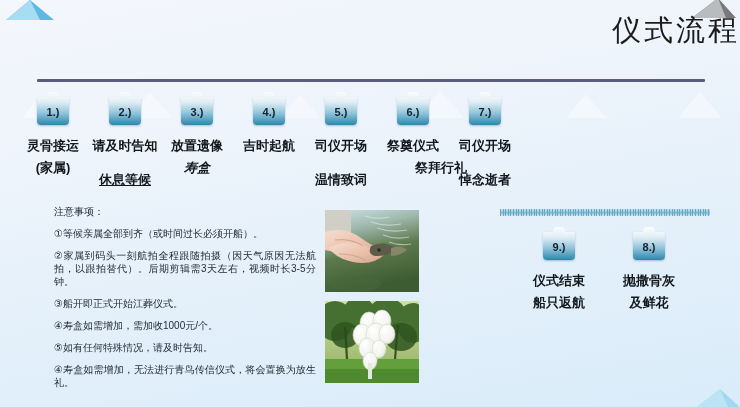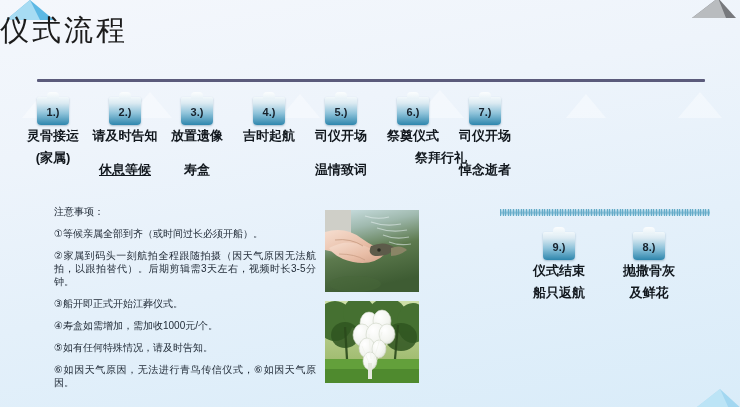--- a/index.html
+++ b/index.html
@@ -35,21 +35,21 @@
     pointer-events: none;
     opacity: .5;
   }
 
   
   #title {
     position: absolute;
     left: 0;
     top: 10px;
     width: 740px;
-    text-align: left;
+    text-align: right;
     font-size: 29px;
     line-height: 40px;
     color: #1b1b1b;
     letter-spacing: 3px;
     font-weight: 400;
     white-space: nowrap;
   }
   #title-rule {
     position: absolute;
     left: 37px;
@@ -85,21 +85,21 @@
     position: absolute;
     left: 50%;
     top: -5px;
     margin-left: -6px;
     width: 12px;
     height: 7px;
     border-radius: 4px 4px 0 0;
     background: linear-gradient(180deg, #fbfdfe 0%, #e8f2f7 100%);
   }
   .step-label {
-    margin-top: 0;
+    margin-top: 10px;
     font-size: 13px;
     line-height: 22px;
     color: #12181e;
     font-weight: 700;
     white-space: nowrap;
   }
 
   
   #hatch-bar {
     position: absolute;
@@ -200,21 +200,21 @@
 
   <div class="step" style="left:79px; top:97px;">
     <div class="badge">2.)</div>
     <div class="step-label">请及时告知</div>
     <div class="step-label" style="margin-top:12px;text-decoration:underline;">休息等候</div>
   </div>
 
   <div class="step" style="left:151px; top:97px;">
     <div class="badge">3.)</div>
     <div class="step-label">放置遗像</div>
-    <div class="step-label" style="margin-top:12px;">寿盒</div>
+    <div class="step-label" style="margin-top:0;font-style:italic;">寿盒</div>
   </div>
 
   <div class="step" style="left:223px; top:97px;">
     <div class="badge">4.)</div>
     <div class="step-label">吉时起航</div>
     <div class="step-label" style="margin-top:0;"></div>
   </div>
 
   <div class="step" style="left:295px; top:97px;">
     <div class="badge">5.)</div>
@@ -246,21 +246,21 @@
     <div class="step-label" style="margin-top:0;">及鲜花</div>
   </div>
 
   <div id="notes">
     <div class="note-head">注意事项：</div>
     <div class="note">①等候亲属全部到齐（或时间过长必须开船）。</div>
     <div class="note">②家属到码头一刻航拍全程跟随拍摄（因天气原因无法航拍，以跟拍替代）。后期剪辑需3天左右，视频时长3-5分钟。</div>
     <div class="note">③船开即正式开始江葬仪式。</div>
     <div class="note">④寿盒如需增加，需加收1000元/个。</div>
     <div class="note">⑤如有任何特殊情况，请及时告知。</div>
-    <div class="note">⑥如因天气原因，无法进行青鸟传信仪式，⑥如因天气原因。</div>
+    <div class="note">④寿盒如需增加，无法进行青鸟传信仪式，将会置换为放生礼。</div>
   </div>
 
   <div class="photo" id="photo-fish">
     <svg width="94" height="82" viewBox="0 0 94 82">
       <defs>
         <linearGradient id="water" x1="0" y1="0" x2="0.25" y2="1">
           <stop offset="0%" stop-color="#cfe3e7"></stop>
           <stop offset="28%" stop-color="#9fb9ae"></stop>
           <stop offset="58%" stop-color="#5d7a4e"></stop>
           <stop offset="100%" stop-color="#3e5c33"></stop>

